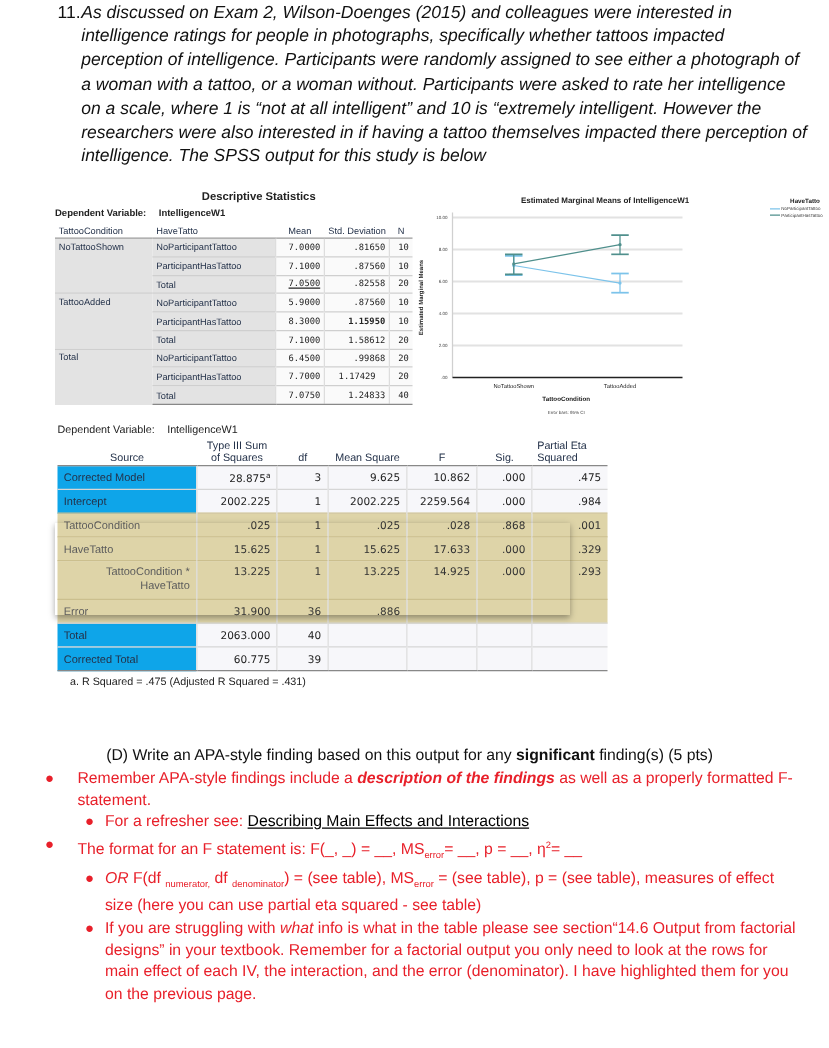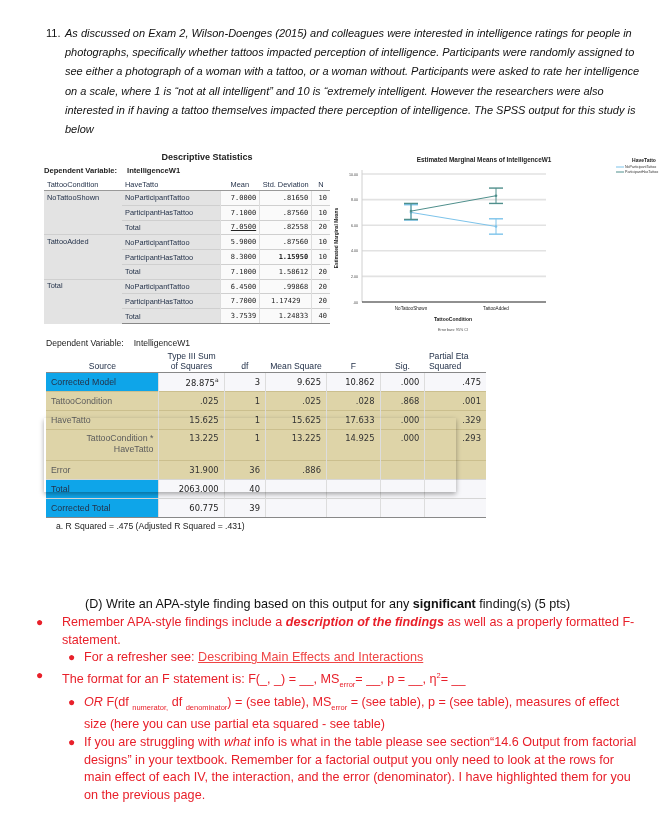--- a/index.html
+++ b/index.html
@@ -1,18 +1,18 @@
 <!DOCTYPE html>
 <html><head>
 <meta charset="utf-8">
 <style>
   html, body { margin: 0; padding: 0; background: #ffffff; }
   body { width: 663px; height: 838px; position: relative; overflow: hidden; font-family: "Liberation Sans", sans-serif; color: #111; }
 
-  .question { position: absolute; left: 46px; top: 24px; width: 600px; font-size: 11px; line-height: 19.2px; font-style: italic; }
+  .question { position: absolute; left: 46px; top: 0; width: 600px; font-size: 14px; line-height: 19.2px; font-style: italic; }
   .question .num { position: absolute; left: 0; top: 0; font-style: normal; }
   .question .body { padding-left: 19px; }
 
   
   .desc { position: absolute; left: 44px; top: 152px; width: 286px; font-size: 7.4px; color: #222; }
   .desc .title { text-align: center; font-weight: bold; font-size: 9px; margin-bottom: 4px; padding-left: 40px; }
   .desc .dv { font-weight: bold; font-size: 7.6px; margin-bottom: 4px; }
   .desc .dv span { margin-left: 10px; font-weight: bold; }
   table.dt { border-collapse: collapse; width: 286px; }
   table.dt th { font-weight: normal; color: #24324a; vertical-align: bottom; padding: 1px 3px; border-bottom: 1px solid #999; font-size: 7.4px; }
@@ -49,21 +49,21 @@
   .partd { position: absolute; left: 0; top: 596px; width: 663px; font-size: 12.6px; line-height: 17.8px; }
   .partd .head { padding-left: 85px; color: #111; }
   .partd .red { color: #e8202a; }
   .partd ul { list-style: none; margin: 0; padding: 0; }
   .partd li { position: relative; }
   .partd li.l1 { padding-left: 62px; width: 580px; }
   .partd li.l2 { padding-left: 84px; width: 556px; }
   .partd li .dot { position: absolute; top: 0; font-size: 12px; }
   .partd li.l1 .dot { left: 36px; }
   .partd li.l2 .dot { left: 68px; }
-  .partd a { color: #ef4444; text-decoration: underline; }
+  .partd a { color: #000000; text-decoration: underline; }
   .partd sub { font-size: 7.5px; }
   .partd sup { font-size: 7.5px; }
 </style>
 </head>
 <body>
 
 <div class="question">
   <span class="num">11.</span>
   <div class="body">As discussed on Exam 2, Wilson-Doenges (2015) and colleagues were interested in intelligence ratings for people in photographs, specifically whether tattoos impacted perception of intelligence.  Participants were randomly assigned to see either a photograph of a woman with a tattoo, or a woman without.  Participants were asked to rate her intelligence on a scale, where 1 is “not at all intelligent” and 10 is “extremely intelligent.  However the researchers were also interested in if  having a tattoo themselves impacted there perception of intelligence.  The SPSS output for this study is below</div>
 </div>
@@ -128,21 +128,21 @@
           <td class="num">20</td>
         </tr>
         <tr class="">
           <td class="lab" style="border-top: 1px solid rgb(207, 207, 207);">ParticipantHasTattoo</td>
           <td class="num" style="border-top: 1px solid rgb(207, 207, 207);">7.7000</td>
           <td class="num" style="border-top: 1px solid rgb(207, 207, 207); text-align: center;">1.17429</td>
           <td class="num" style="border-top: 1px solid rgb(207, 207, 207);">20</td>
         </tr>
         <tr class="last">
           <td class="lab" style="border-top: 1px solid rgb(207, 207, 207);">Total</td>
-          <td class="num" style="border-top: 1px solid rgb(207, 207, 207);">3.7539</td>
+          <td class="num" style="border-top: 1px solid rgb(207, 207, 207);">7.0750</td>
           <td class="num" style="border-top: 1px solid rgb(207, 207, 207);">1.24833</td>
           <td class="num" style="border-top: 1px solid rgb(207, 207, 207);">40</td>
         </tr>
       </tbody>
   </table>
 </div>
 
 <div class="chart">
   <svg id="chart-svg" viewBox="0 0 337 190">
       <text x="158" y="12" text-anchor="middle" font-size="6.4" font-weight="bold" font-family="Liberation Sans, sans-serif" fill="#222">Estimated Marginal Means of IntelligenceW1</text>
@@ -207,20 +207,29 @@
     <tbody id="anova-body">
         <tr class="">
           <td class="lab">Corrected Model</td>
           <td class="num"><span>28.875</span><sup>a</sup></td>
           <td class="num">3</td>
           <td class="num">9.625</td>
           <td class="num">10.862</td>
           <td class="num">.000</td>
           <td class="num">.475</td>
         </tr>
+        <tr class="">
+          <td class="lab">Intercept</td>
+          <td class="num">2002.225</td>
+          <td class="num">1</td>
+          <td class="num">2002.225</td>
+          <td class="num">2259.564</td>
+          <td class="num">.000</td>
+          <td class="num">.984</td>
+        </tr>
         <tr class="hl">
           <td class="lab">TattooCondition</td>
           <td class="num">.025</td>
           <td class="num">1</td>
           <td class="num">.025</td>
           <td class="num">.028</td>
           <td class="num">.868</td>
           <td class="num">.001</td>
         </tr>
         <tr class="hl">

